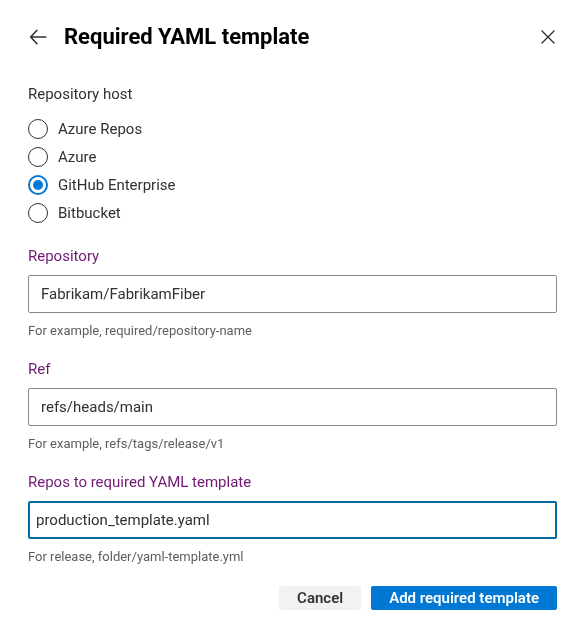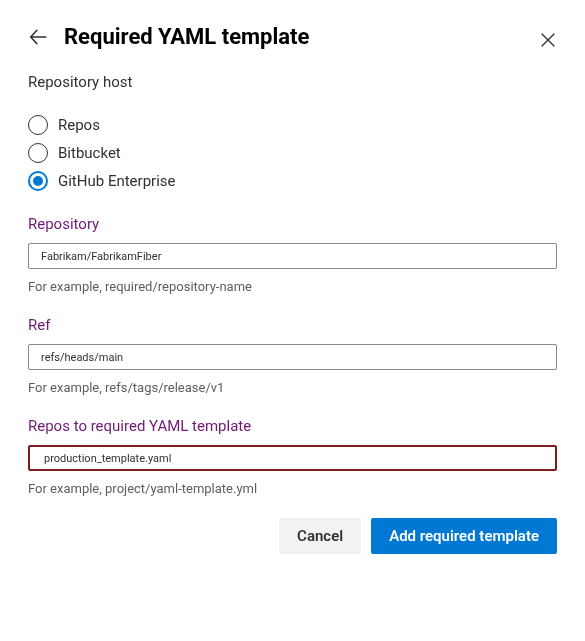--- a/index.html
+++ b/index.html
@@ -11,23 +11,23 @@
       font-family: -apple-system, BlinkMacSystemFont, "Segoe UI", Roboto, Helvetica, Arial, sans-serif;
       font-size: 14px;
       color: #323130;
       background: #fff;
       width: 585px;
       height: 641px;
       padding: 24px 28px;
     }
     .header {
       display: flex;
-      align-items: flex-end;
+      align-items: center;
       justify-content: space-between;
-      margin-bottom: 24px;
+      margin-bottom: 36px;
     }
     .header-left {
       display: flex;
       align-items: center;
       gap: 16px;
     }
     .back-btn {
       width: 20px;
       height: 20px;
       display: flex;
@@ -46,21 +46,21 @@
       color: #323130;
     }
     h1.title {
       font-size: 22px;
       font-weight: 700;
       color: #000;
     }
     .section-label {
       font-size: 15px;
       color: #323130;
-      margin-bottom: 24px;
+      margin-bottom: 16px;
     }
     .radio-group {
       margin-bottom: 24px;
     }
     .radio-row {
       display: flex;
       align-items: center;
       gap: 10px;
       margin-bottom: 8px;
       cursor: pointer;
@@ -92,46 +92,46 @@
     .field-group {
       margin-bottom: 22px;
     }
     .field-label {
       font-size: 15px;
       color: #701a75;
       margin-bottom: 10px;
     }
     .text-input {
       width: 100%;
-      height: 26px;
+      height: 38px;
       padding: 0 12px;
-      font-size: 11px;
+      font-size: 15px;
       font-family: inherit;
       color: #323130;
       border: 1px solid #8a8886;
       border-radius: 2px;
       outline: none;
     }
     .text-input.focused {
-      border: 2px solid #7f1d1d;
-      padding: 0 14px;
+      border: 2px solid #0369a1;
+      padding: 0 6px;
     }
     .hint {
       font-size: 13px;
       color: #605e5c;
       margin-top: 10px;
     }
     .footer {
       display: flex;
       justify-content: flex-end;
       gap: 10px;
       margin-top: 8px;
     }
     .btn {
-      height: 36px;
+      height: 24px;
       padding: 0 18px;
       font-size: 15px;
       font-weight: 600;
       font-family: inherit;
       border: none;
       border-radius: 2px;
       cursor: pointer;
     }
     .btn-secondary {
       background: #f3f2f1;
@@ -157,50 +157,54 @@
   <div class="close-btn">
     <svg width="14" height="14" viewBox="0 0 14 14">
       <path d="M1 1 L13 13 M13 1 L1 13" stroke="currentColor" stroke-width="1.4" stroke-linecap="round"></path>
     </svg>
   </div>
 </div>
 
 <div class="section-label">Repository host</div>
 <div class="radio-group">
 
+<div class="radio-row">
+      <div class="radio-outer"></div>
+      <span class="radio-label">Azure Repos</span>
+    </div>
     <div class="radio-row">
       <div class="radio-outer"></div>
-      <span class="radio-label">Repos</span>
-    </div>
-    <div class="radio-row">
-      <div class="radio-outer"></div>
-      <span class="radio-label">Bitbucket</span>
+      <span class="radio-label">Azure</span>
     </div>
     <div class="radio-row">
       <div class="radio-outer selected">
         <div class="radio-inner"></div>
       </div>
       <span class="radio-label">GitHub Enterprise</span>
     </div>
+    <div class="radio-row">
+      <div class="radio-outer"></div>
+      <span class="radio-label">Bitbucket</span>
+    </div>
   </div>
 
 <div class="field-group">
   <div class="field-label">Repository</div>
   <input type="text" class="text-input" value="Fabrikam/FabrikamFiber" style="">
   <div class="hint">For example, required/repository-name</div>
 </div>
 
 <div class="field-group">
   <div class="field-label">Ref</div>
   <input type="text" class="text-input" value="refs/heads/main" style="">
   <div class="hint">For example, refs/tags/release/v1</div>
 </div>
 
 <div class="field-group">
   <div class="field-label">Repos to required YAML template</div>
   <input type="text" class="text-input focused" value="production_template.yaml" style="">
-  <div class="hint">For example, project/yaml-template.yml</div>
+  <div class="hint">For release, folder/yaml-template.yml</div>
 </div>
 
 <div class="footer">
   <button class="btn btn-secondary">Cancel</button>
   <button class="btn btn-primary">Add required template</button>
 </div>
 
 </body></html>

